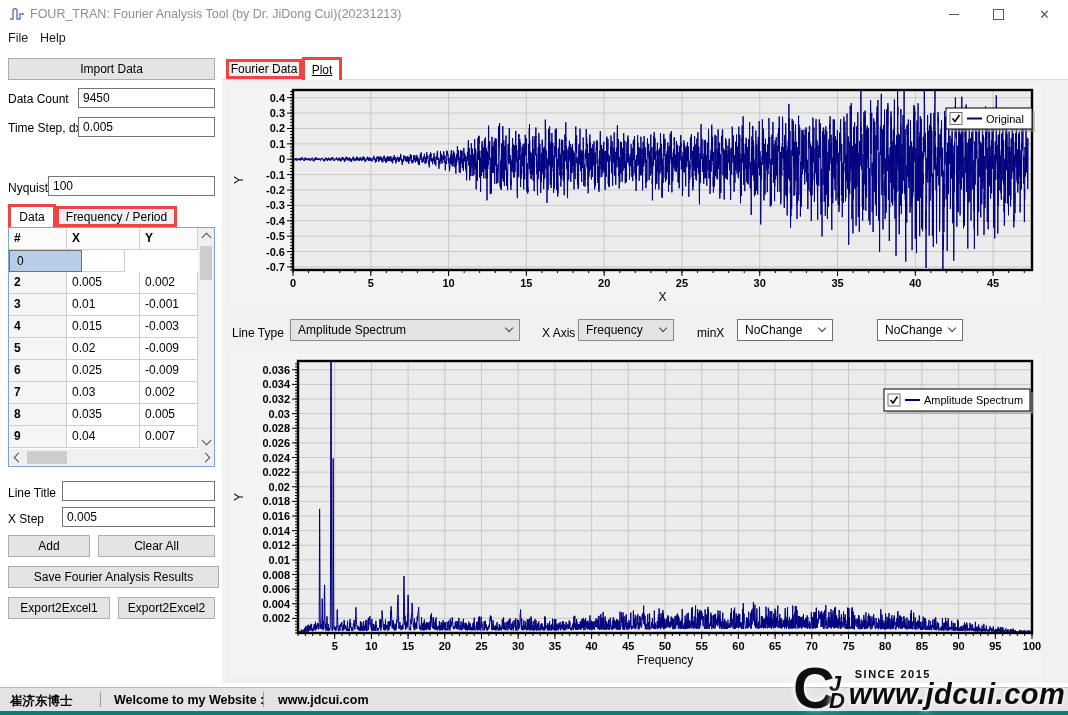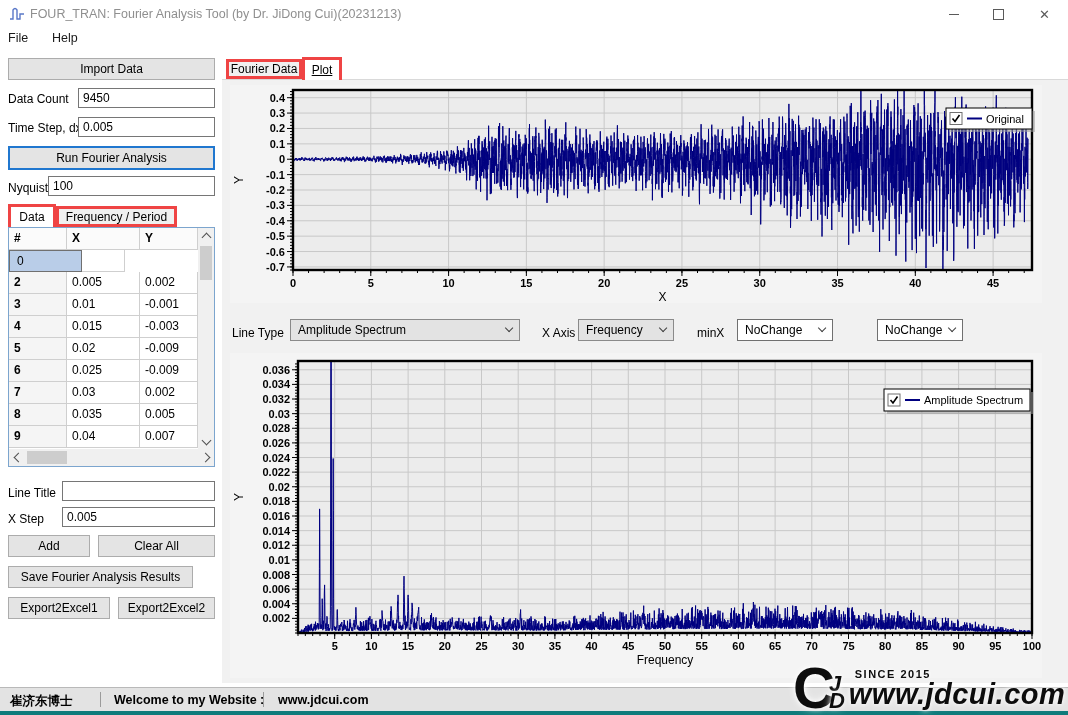--- a/index.html
+++ b/index.html
@@ -11,21 +11,21 @@
   .title-text{position:absolute;left:30px;top:7px;font-size:12.5px;color:#8f8f8f;white-space:nowrap;}
   .app-icon{position:absolute;left:9px;top:6px;width:16px;height:16px;}
   .capbtn{position:absolute;top:0;width:45px;height:28px;display:flex;align-items:center;justify-content:center;color:#5a5a5a;}
   .cap-min{left:931px;} .cap-max{left:976px;} .cap-close{left:1021px;width:47px;}
   .glyph-min{width:10px;height:1px;background:#5a5a5a;}
   .glyph-max{width:9px;height:9px;border:1px solid #5a5a5a;}
   .glyph-close{font-size:13px;color:#5a5a5a;line-height:1;}
   
   .menubar{position:absolute;left:0;top:28px;width:100%;height:22px;background:#fff;}
   .menu-item{position:absolute;top:3px;font-size:12.5px;color:#1a1a1a;}
-  .menu-file{left:8px;} .menu-help{left:40px;margin-left:12px;}
+  .menu-file{left:8px;} .menu-help{left:40px;}
   
   .lbl{position:absolute;font-size:12px;color:#000;white-space:nowrap;}
   .tin{position:absolute;box-sizing:border-box;border:1px solid #767676;background:#fff;
     font-family:inherit;font-size:12px;padding:1px 4px;height:20px;outline:none;}
   .btn{position:absolute;box-sizing:border-box;background:#e4e4e4;border:1px solid #acacac;
     font-family:inherit;font-size:12px;color:#000;padding:0;}
   .btn-run{border:2px solid #2077cf;}
   
   .tab{position:absolute;box-sizing:border-box;border:3px solid #ef4444;font-size:12px;
     display:flex;align-items:center;justify-content:center;background:#f0f0f0;}
@@ -105,21 +105,20 @@
   </div>
 
   <button class="btn" style="left:8px;top:58px;width:207px;height:22px;">Import Data</button>
 
   <span class="lbl" style="left:8px;top:92px;">Data Count</span>
   <input class="tin" style="left: 78px; top: 88px; width: 137px;" value="9450">
 
   <span class="lbl" style="left:8px;top:121px;">Time Step, dx</span>
   <input class="tin" style="left: 78px; top: 117px; width: 137px;" value="0.005">
 
-  <button class="btn btn-run" style="left:8px;top:146px;width:207px;height:24px;">Run Fourier Analysis</button>
 
   <span class="lbl" style="left:8px;top:181px;">Nyquist</span>
   <input class="tin" style="left: 48px; top: 176px; width: 167px;" value="100">
 
   <div class="tab active" style="left:8px;top:204px;width:48px;height:23px;">Data</div>
   <div class="tab" style="left:56px;top:206px;width:121px;height:21px;text-align:right;">Frequency / Period</div>
 
   <div class="dtable">
     <div class="trow">
       <div class="cell hcell c0">#</div>
@@ -194,21 +193,21 @@
   </div>
 
   <span class="lbl" style="left:8px;top:486px;">Line Title</span>
   <input class="tin" style="left: 62px; top: 481px; width: 153px;" value="">
 
   <span class="lbl" style="left:8px;top:512px;">X Step</span>
   <input class="tin" style="left: 62px; top: 507px; width: 153px;" value="0.005">
 
   <button class="btn" style="left:8px;top:535px;width:82px;height:22px;">Add</button>
   <button class="btn" style="left:98px;top:535px;width:117px;height:22px;">Clear All</button>
-  <button class="btn" style="left:8px;top:566px;width:185px;height:22px;">Save Fourier Analysis Results</button>
+  <button class="btn" style="left:8px;top:566px;width:211px;height:22px;">Save Fourier Analysis Results</button>
   <button class="btn" style="left:8px;top:597px;width:102px;height:22px;">Export2Excel1</button>
   <button class="btn" style="left:118px;top:597px;width:97px;height:22px;">Export2Excel2</button>
 
   <div class="tab" style="left:226px;top:59px;width:76px;height:20px;">Fourier Data</div>
   <div class="tab active" style="left:302px;top:57px;width:40px;height:23px;text-decoration:underline;">Plot</div>
 
   <div class="plotpanel">
     <svg id="chart-top" class="chart" style="left:8px;top:5px;" width="812" height="218">
         <rect x="0" y="0" width="812" height="218" fill="#f4f4f4"></rect>
         <rect x="63" y="5" width="739" height="180" fill="#ececec"></rect>

